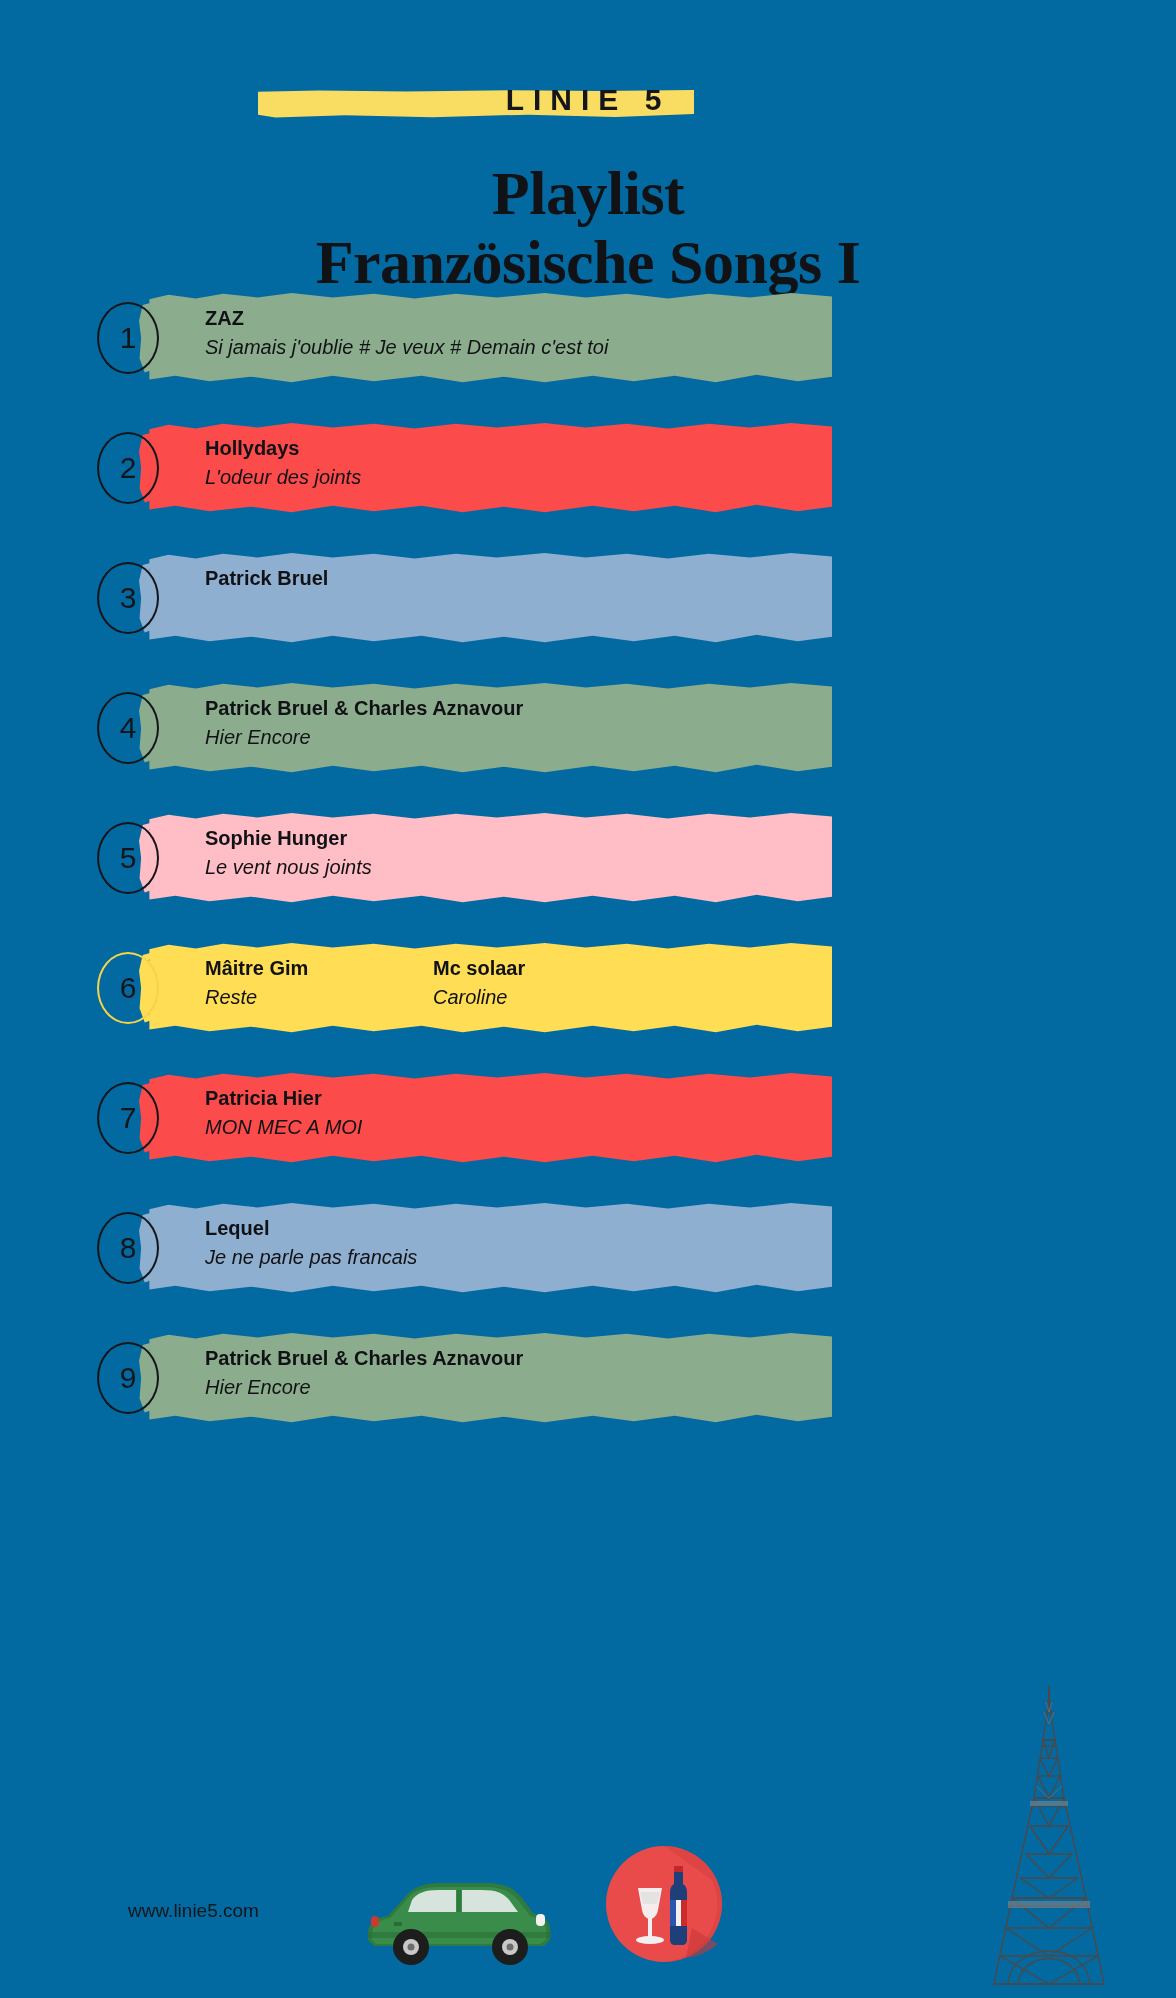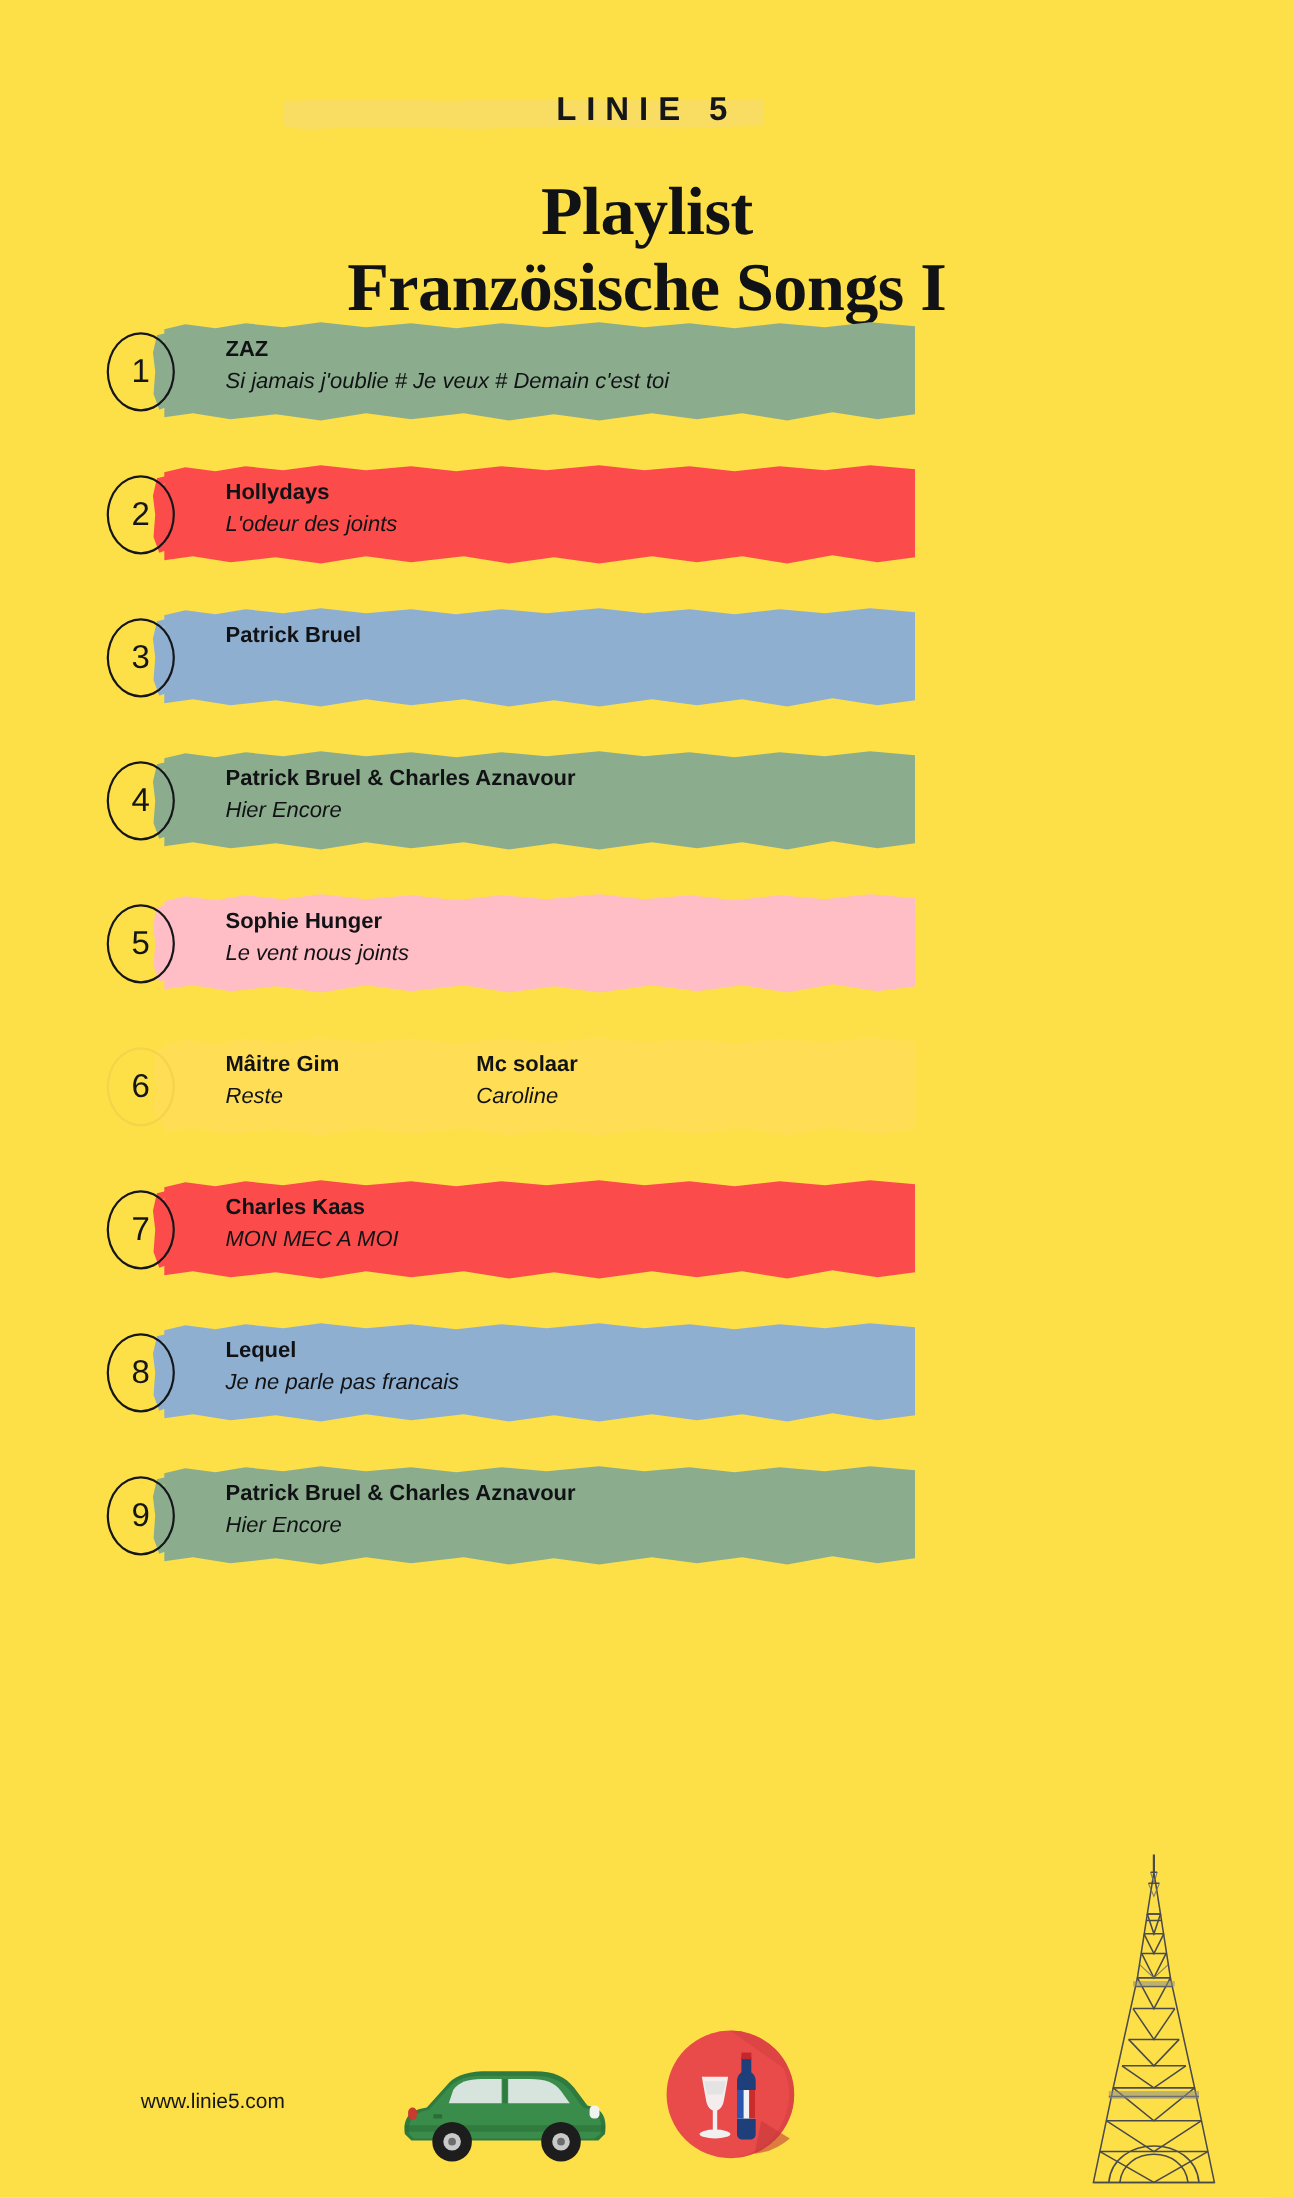--- a/index.html
+++ b/index.html
@@ -11,21 +11,21 @@
     width: 1176px;
     height: 1998px;
     position: relative;
     overflow: hidden;
     font-family: "Liberation Sans", sans-serif;
     -webkit-font-smoothing: antialiased;
   }
   .poster {
     position: absolute;
     inset: 0;
-    background: #fde047;
+    background: #0369a1;
   }
 
   
   .header {
     position: absolute;
     top: 0;
     left: 0;
     right: 0;
     height: 270px;
   }
@@ -295,21 +295,21 @@
           </div>
         </div>
       </div>
       <div class="row">
         <div class="stroke-tail" style="background: rgb(251, 75, 75);"></div>
         <div class="stroke" style="background: rgb(251, 75, 75);"></div>
         <div class="circle" style="border-color: rgb(21, 22, 26);"></div>
         <div class="circle-num">7</div>
         <div class="row-content">
           <div class="col">
-            <div class="artist">Charles Kaas</div>
+            <div class="artist">Patricia Hier</div>
             <div class="track">MON MEC A MOI</div>
           </div>
         </div>
       </div>
       <div class="row">
         <div class="stroke-tail" style="background: rgb(143, 175, 208);"></div>
         <div class="stroke" style="background: rgb(143, 175, 208);"></div>
         <div class="circle" style="border-color: rgb(21, 22, 26);"></div>
         <div class="circle-num">8</div>
         <div class="row-content">

